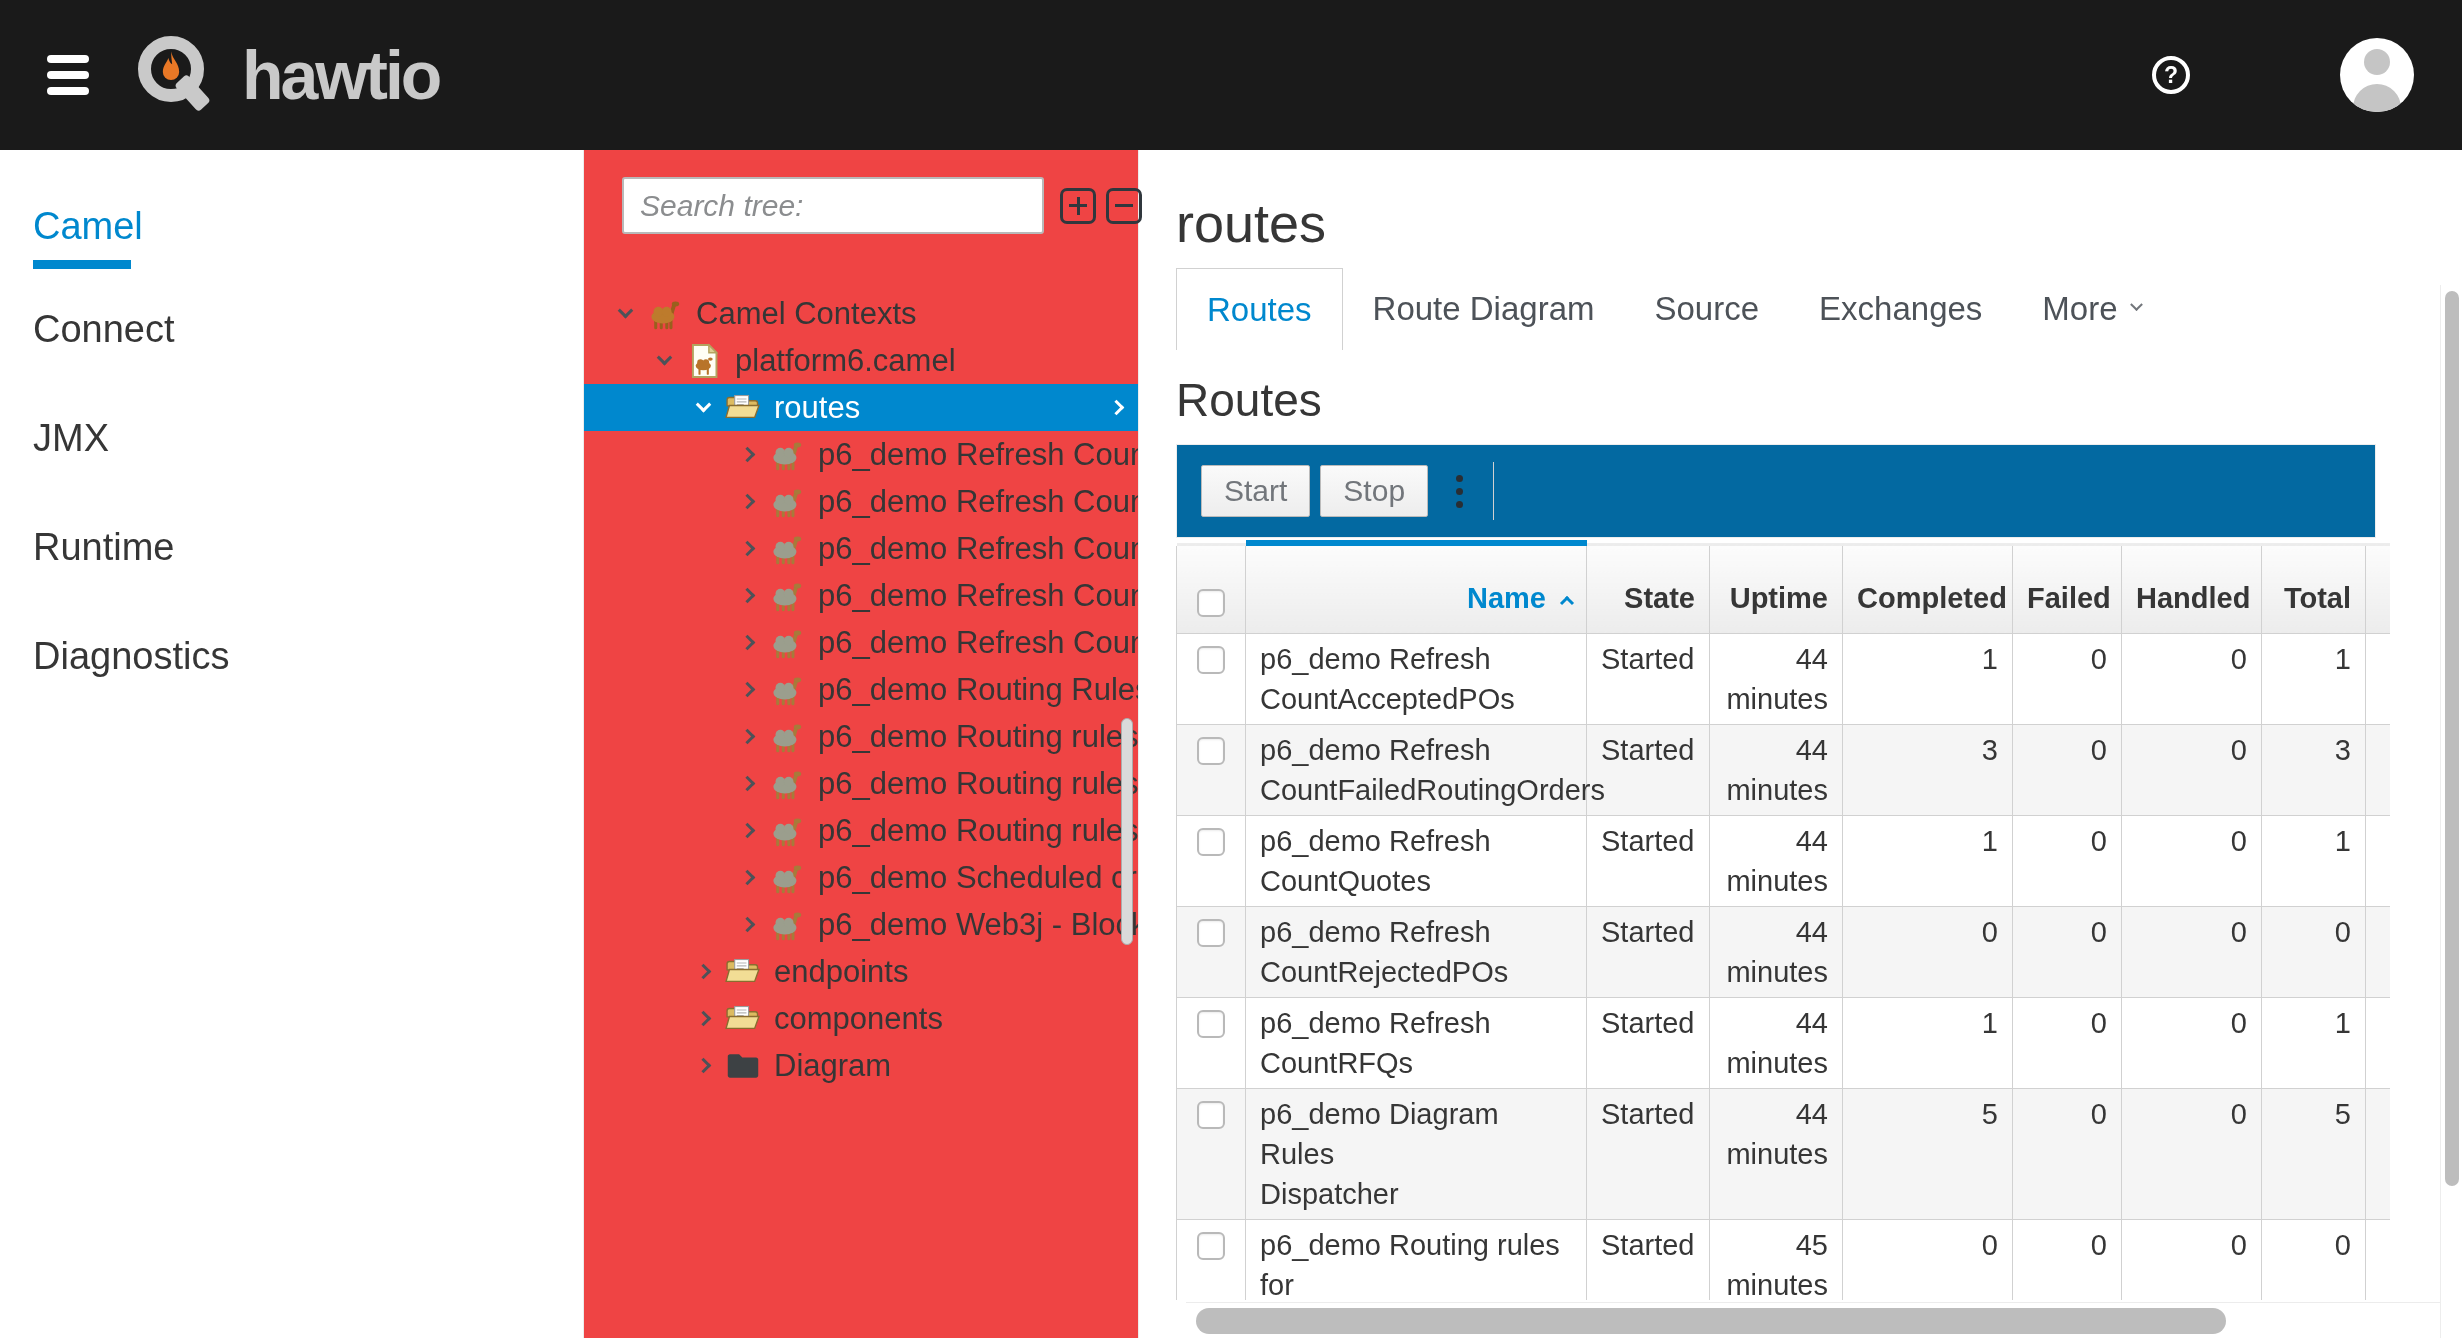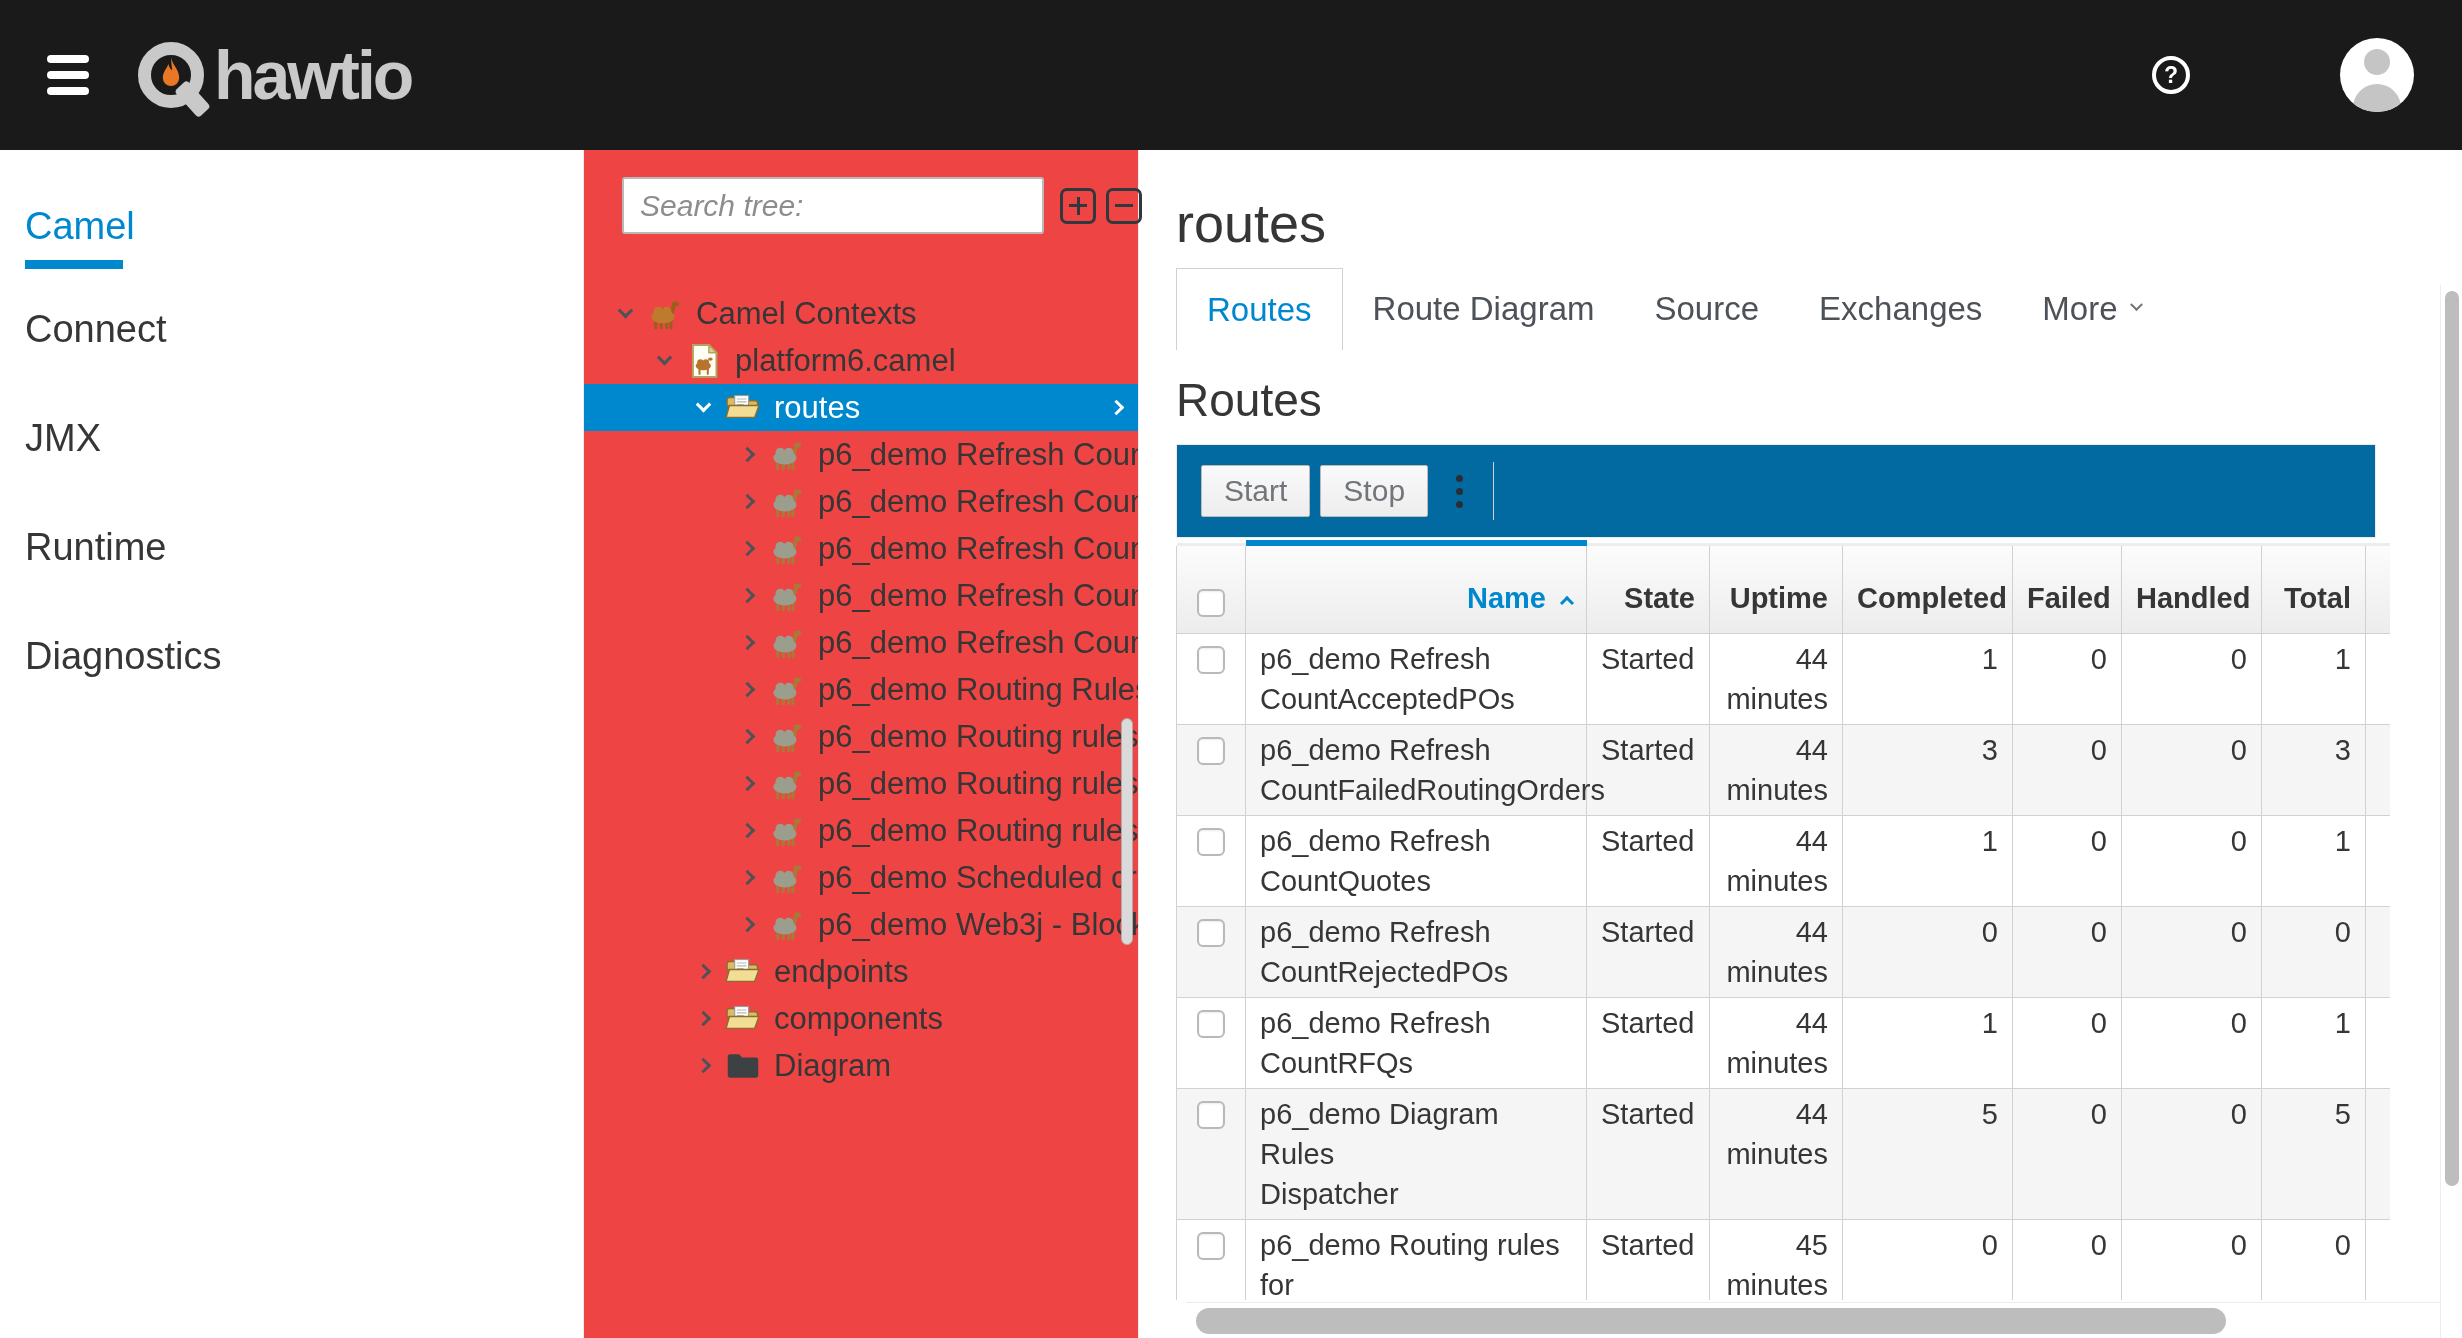--- a/index.html
+++ b/index.html
@@ -5,38 +5,38 @@
   * { box-sizing: border-box; margin: 0; padding: 0; }
   html,body { width:2462px; height:1338px; }
   body {
     font-family: "Liberation Sans", sans-serif;
     color:#363636; background:#fff; overflow:hidden; position:relative;
   }
   
   .masthead { height:150px; background:#1a1a1a; display:flex; align-items:center; position:relative; }
   .hamburger { margin-left:47px; width:42px; display:flex; flex-direction:column; gap:8px; cursor:pointer; }
   .hamburger span { display:block; height:8px; border-radius:4px; background:#fff; }
-  .logo { display:flex; align-items:center; margin-left:49px; }
+  .logo { display:flex; align-items:flex-start; margin-left:49px;gap:28px; }
   .glass { width:66px; height:66px; border:13px solid #c9c9c9; border-radius:50%; position:relative;
            display:flex; align-items:center; justify-content:center; }
   .glass::after { content:''; position:absolute; width:17px; height:36px; background:#c9c9c9;
                   bottom:-22px; right:-10px; transform:rotate(-42deg); border-radius:4px; }
   .logo-text { margin-left:10px; font-size:68px; font-weight:bold; color:#c9c9c9; letter-spacing:-3px; }
   .mast-right { margin-left:auto; margin-right:48px; display:flex; align-items:center; gap:150px; }
   .help { width:38px; height:38px; border:4px solid #fff; border-radius:50%; color:#fff;
           display:flex; align-items:center; justify-content:center; font-size:23px; font-weight:bold; cursor:pointer; }
   .avatar { width:74px; height:74px; border-radius:50%; background:#fff; position:relative; overflow:hidden; cursor:pointer; }
   .avatar .head { position:absolute; top:11px; left:50%; margin-left:-13px; width:26px; height:26px;
                   border-radius:50%; background:#c5c5c5; }
   .avatar .shoulders { position:absolute; bottom:-6px; left:50%; margin-left:-24px; width:48px; height:34px;
                   border-radius:24px 24px 0 0; background:#c5c5c5; }
   
   .app { display:flex; height:1188px; }
   
-  .side-nav { width:583px; background:#fff; padding:56px 0 0 25px; flex:none; }
+  .side-nav { width:583px; background:#fff; padding:56px 0 0 33px; flex:none; }
   .nav-item { font-size:38px; line-height:40px; color:#363636; cursor:pointer; margin-bottom:69px; }
   .nav-item.active { color:#0088ce; margin-bottom:40px; }
   .nav-item.active::after { content:''; display:block; width:98px; height:9px; background:#0088ce; margin-top:14px; }
   
   .tree-panel { width:556px; flex:none; background:#ef4444; border-left:1px solid #ececec; border-right:1px solid #ececec;
                 padding-top:27px; position:relative; }
   .tree-toolbar { display:flex; align-items:center; padding-left:38px; height:57px; }
   .search-input { width:445px; height:57px; border:2px solid #b9b9b9; border-radius:3px; background:#fff;
                   font-family:"Liberation Sans",sans-serif; font-size:30px; padding:0 16px; color:#363636; }
   .search-input::placeholder { color:#8b8d8f; font-style:italic; }

